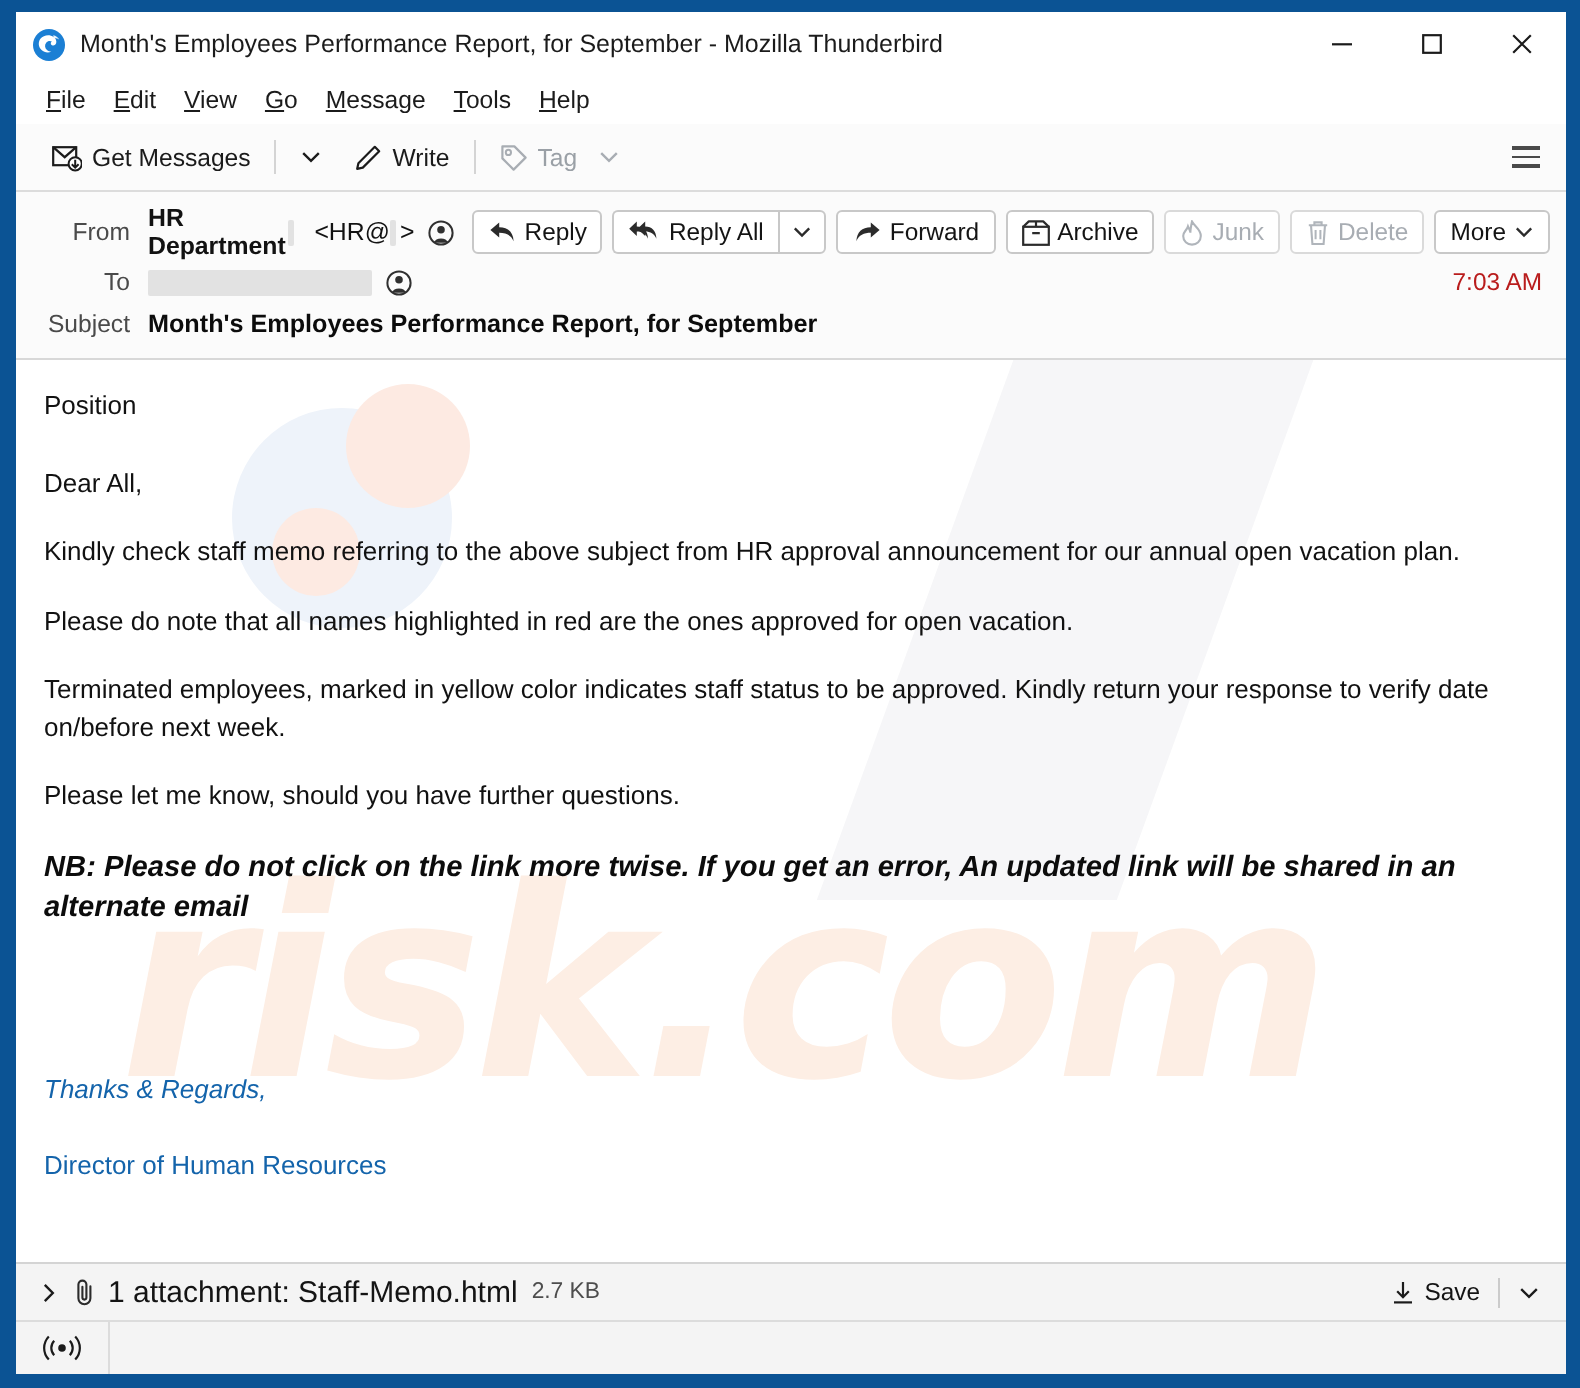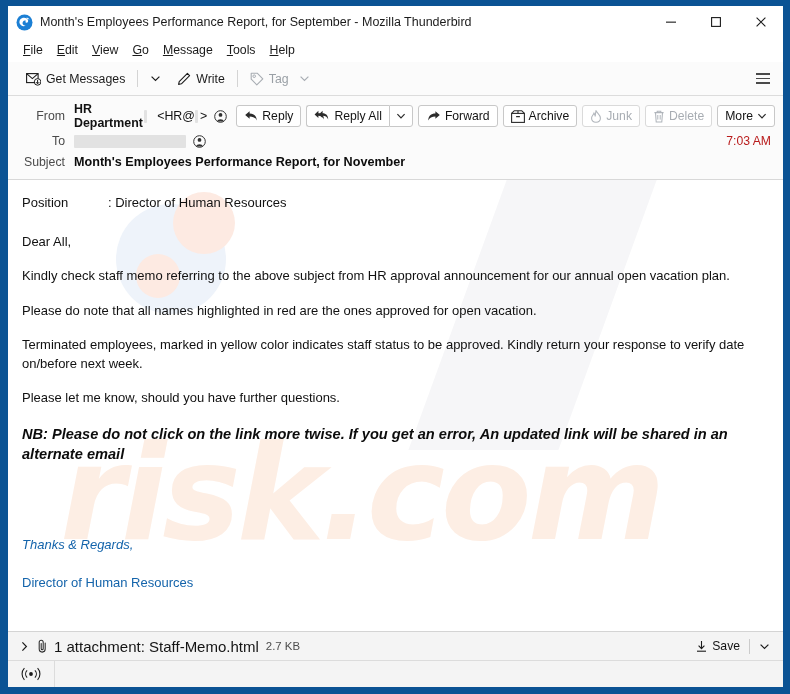--- a/index.html
+++ b/index.html
@@ -622,41 +622,40 @@
               <path d="M2.9 11.4 a3.8 3.2 0 0 1 7.2 0" fill="#303030"></path>
             </svg>
           </span>
         </div>
       </div>
 
       <div id="time-row">7:03 AM</div>
 
       <div id="subject-row">
         <div class="hdr-label">Subject</div>
-        <div id="subject-text">Month's Employees Performance Report, for November</div>
+        <div id="subject-text">Month's Employees Performance Report, for September</div>
       </div>
 
     </div>
 
     <div id="msg-body">
 
       <div id="watermark">
         <div id="wm-circle-a"></div>
         <div id="wm-circle-b"></div>
         <div id="wm-circle-c"></div>
         <div id="wm-slash"></div>
         <div id="wm-text">risk.com</div>
       </div>
 
       <div id="body-content">
 
         <div id="meta-block">
           <div class="meta-line">
             <span class="meta-key">Position</span>
-            <span>: Director of Human Resources</span>
           </div>
         </div>
 
         <p class="body-p">Dear All,</p>
         <p class="body-p">Kindly check staff memo referring to the above subject from HR approval announcement for our annual open vacation plan.</p>
         <p class="body-p">Please do note that all names highlighted in red are the ones approved for open vacation.</p>
         <p class="body-p">Terminated employees, marked in yellow color indicates staff status to be approved. Kindly return your response to verify date on/before next week.</p>
         <p class="body-p">Please let me know, should you have further questions.</p>
 
         <p class="nb-p">NB: Please do not click on the link more twise. If you get an error, An updated link will be shared in an alternate email</p>

